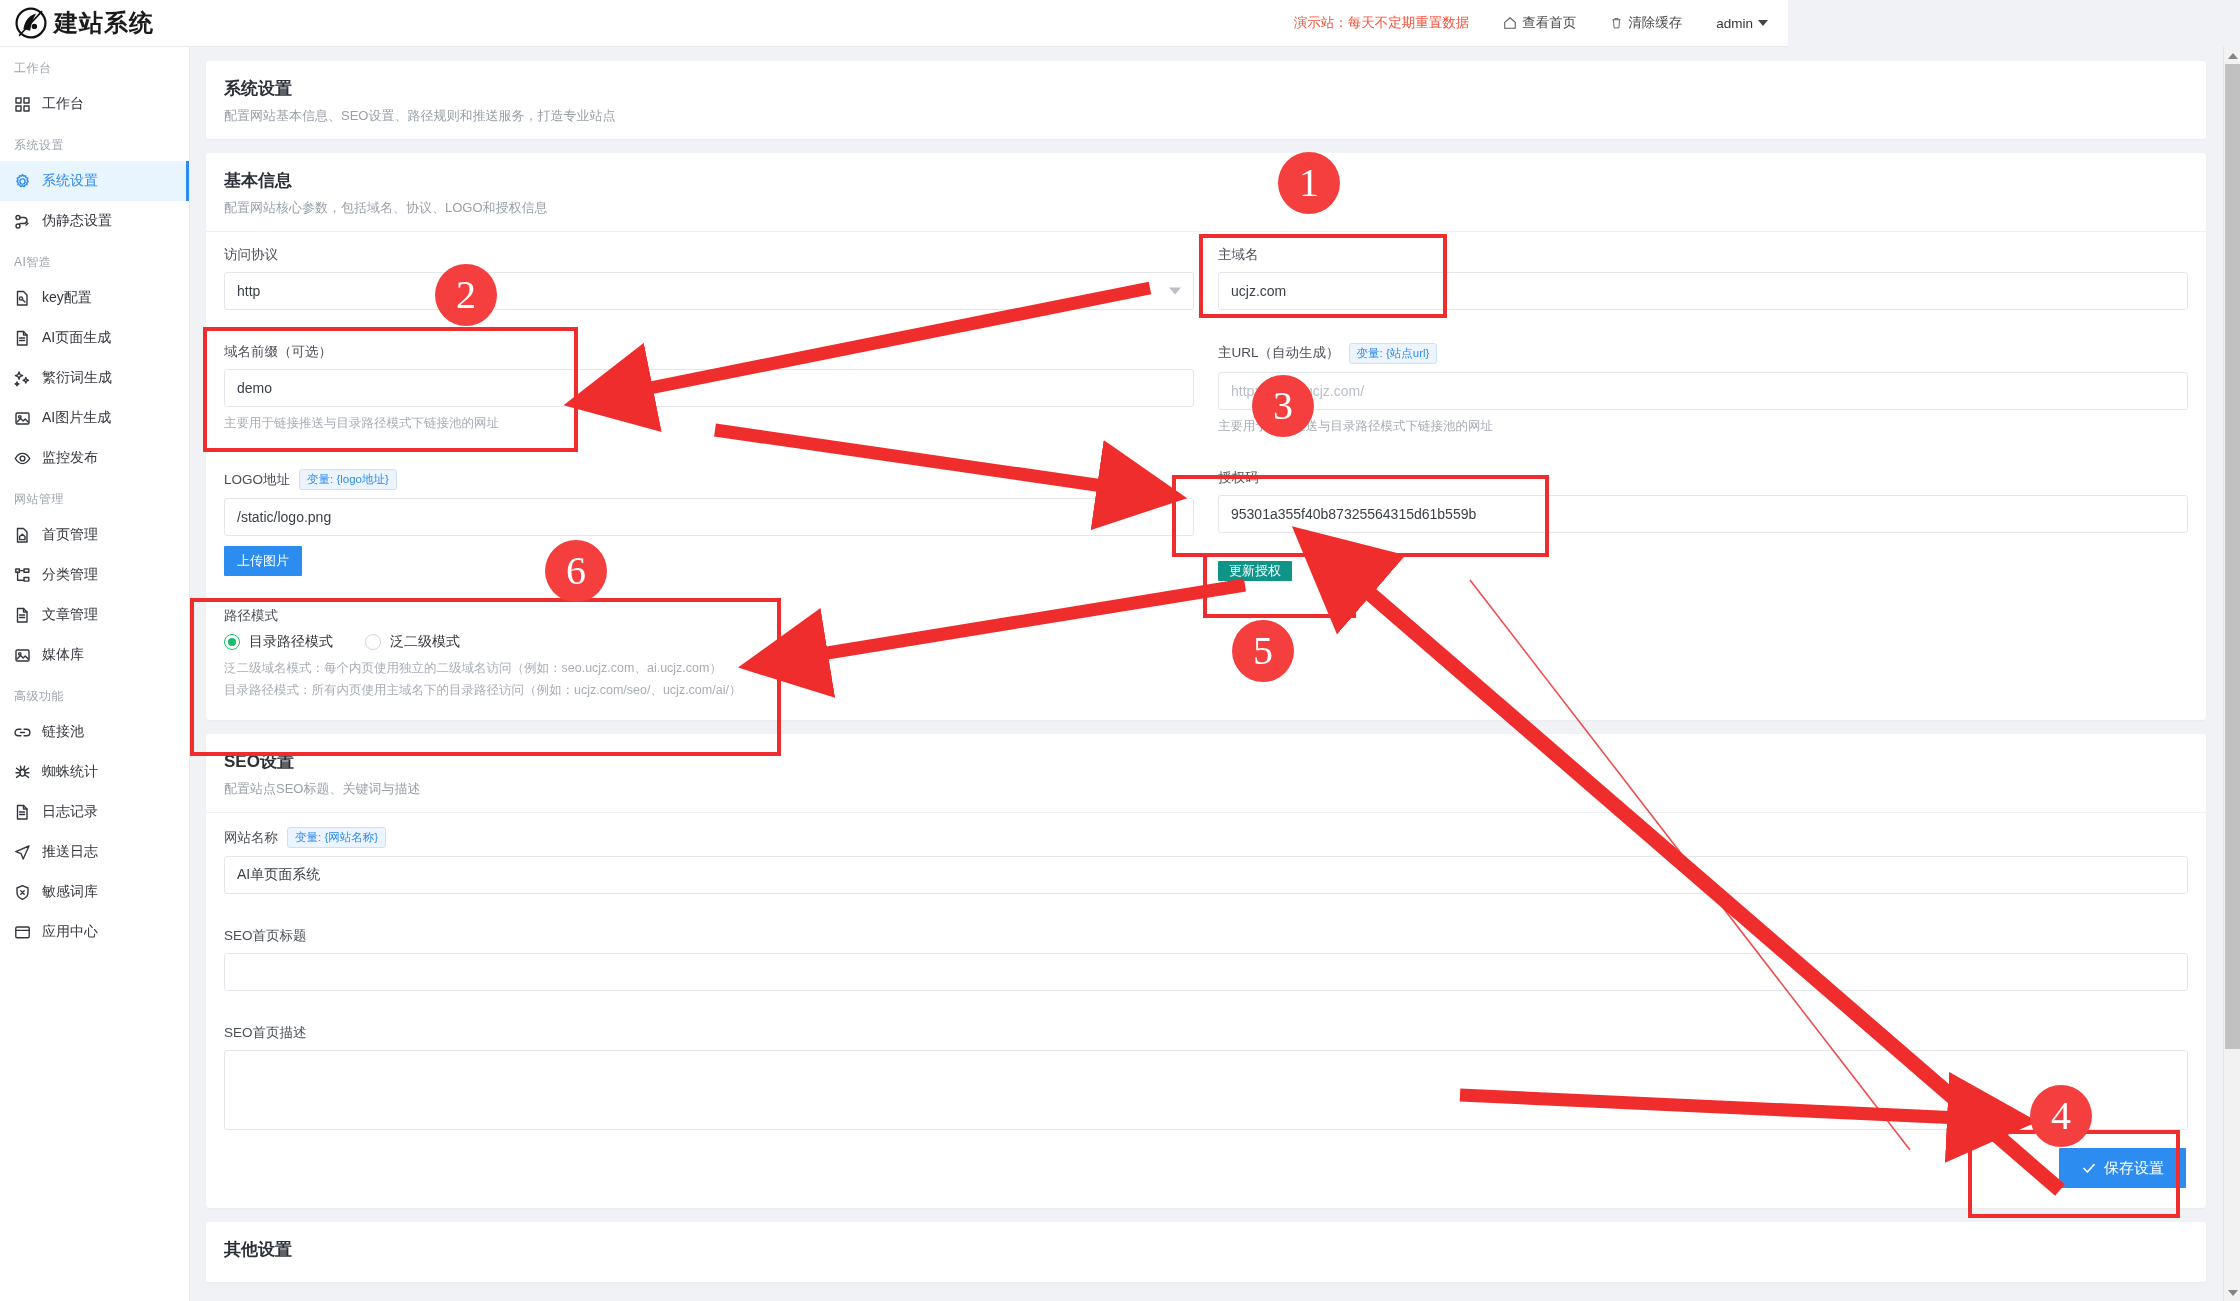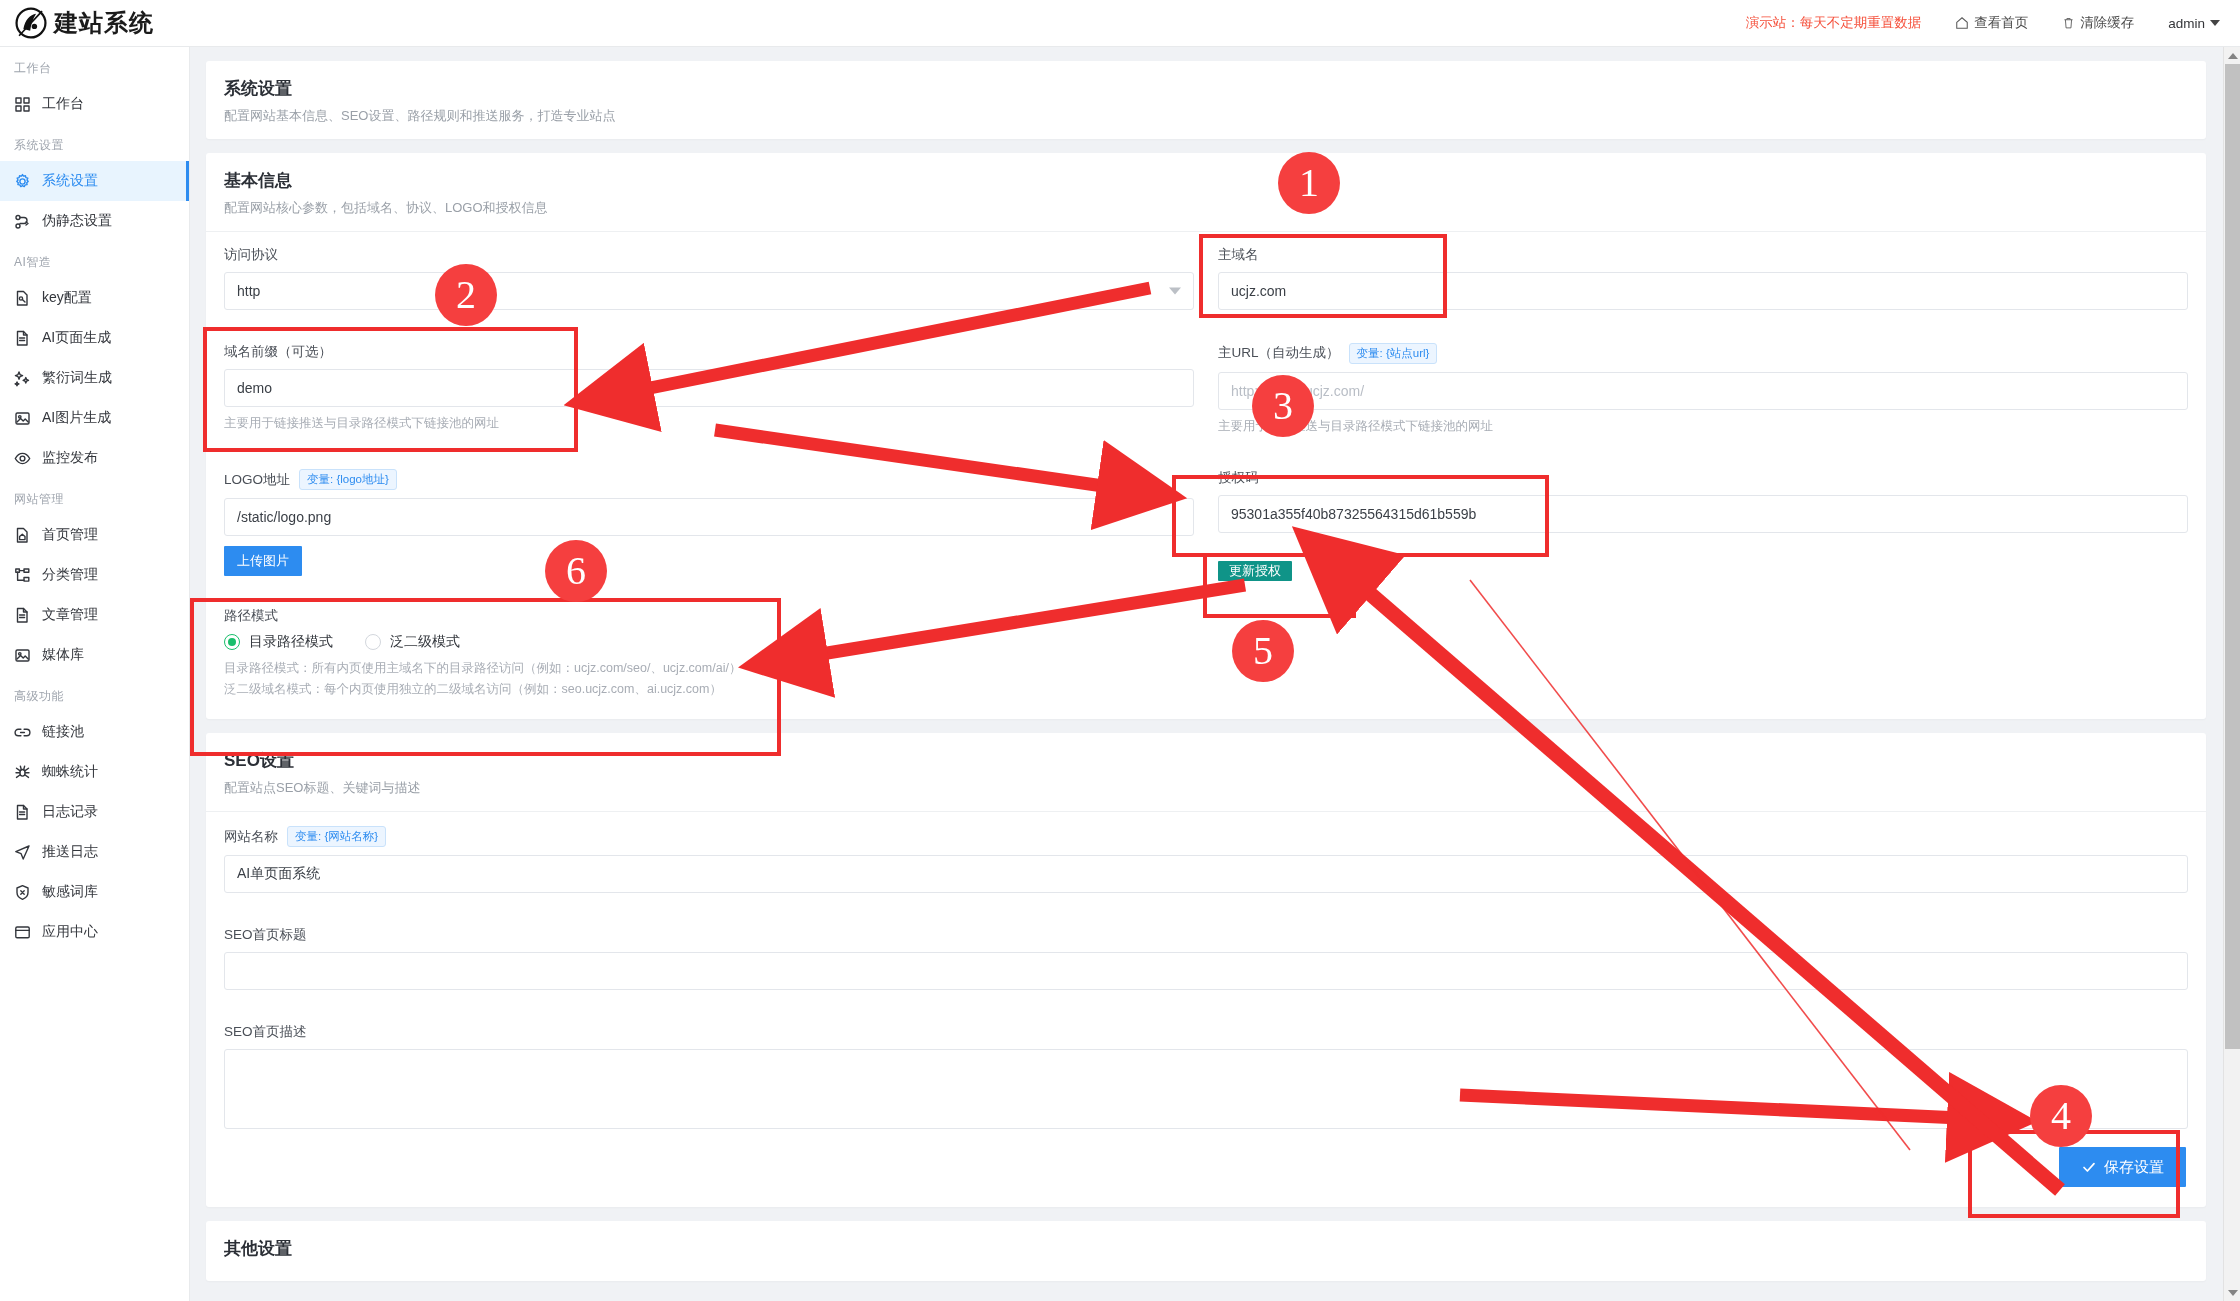--- a/index.html
+++ b/index.html
@@ -6,21 +6,21 @@
   html, body {
     width: 2240px; height: 1301px;
     font-family: "Liberation Sans", "DejaVu Sans", sans-serif;
     background: #f0f2f5;
     overflow: hidden;
   }
   #app { position: relative; width: 2240px; height: 1301px; }
 
   
   .topbar {
-    position: absolute; top: 0; left: 0; width: 2240px; height: 47px;
+    position: absolute; top: 0; left: 0; width: 1788px; height: 47px;
     background: #ffffff; border-bottom: 1px solid #e8eaec;
     display: flex; align-items: center; z-index: 5;
   }
   .brand { display: flex; align-items: center; padding-left: 14px; width: 190px; }
   .brand-logo { width: 34px; height: 34px; margin-right: 6px; }
   .brand-name { font-size: 24px; font-weight: 700; color: #1b1b1b; letter-spacing: 1px; }
   .top-right {
     margin-left: auto; display: flex; align-items: center;
     padding-right: 20px; gap: 34px; font-size: 13.5px; color: #4a4a4a;
   }
@@ -397,22 +397,22 @@
           <div class="radio-row" id="path-radios">
               <label class="radio checked">
                 <span class="dot"></span>
                 <span>目录路径模式</span>
               </label>
               <label class="radio">
                 <span class="dot"></span>
                 <span>泛二级模式</span>
               </label>
             </div>
+          <div class="hint" style="margin-top:1px">泛二级域名模式：每个内页使用独立的二级域名访问（例如：seo.ucjz.com、ai.ucjz.com）</div>
           <div class="hint" style="margin-top:2px">目录路径模式：所有内页使用主域名下的目录路径访问（例如：ucjz.com/seo/、ucjz.com/ai/）</div>
-          <div class="hint" style="margin-top:1px">泛二级域名模式：每个内页使用独立的二级域名访问（例如：seo.ucjz.com、ai.ucjz.com）</div>
         </div>
 
       </div>
     </div>
 
     <div class="card">
       <div class="card-head bordered">
         <div class="card-title">SEO设置</div>
         <div class="card-sub">配置站点SEO标题、关键词与描述</div>
       </div>

